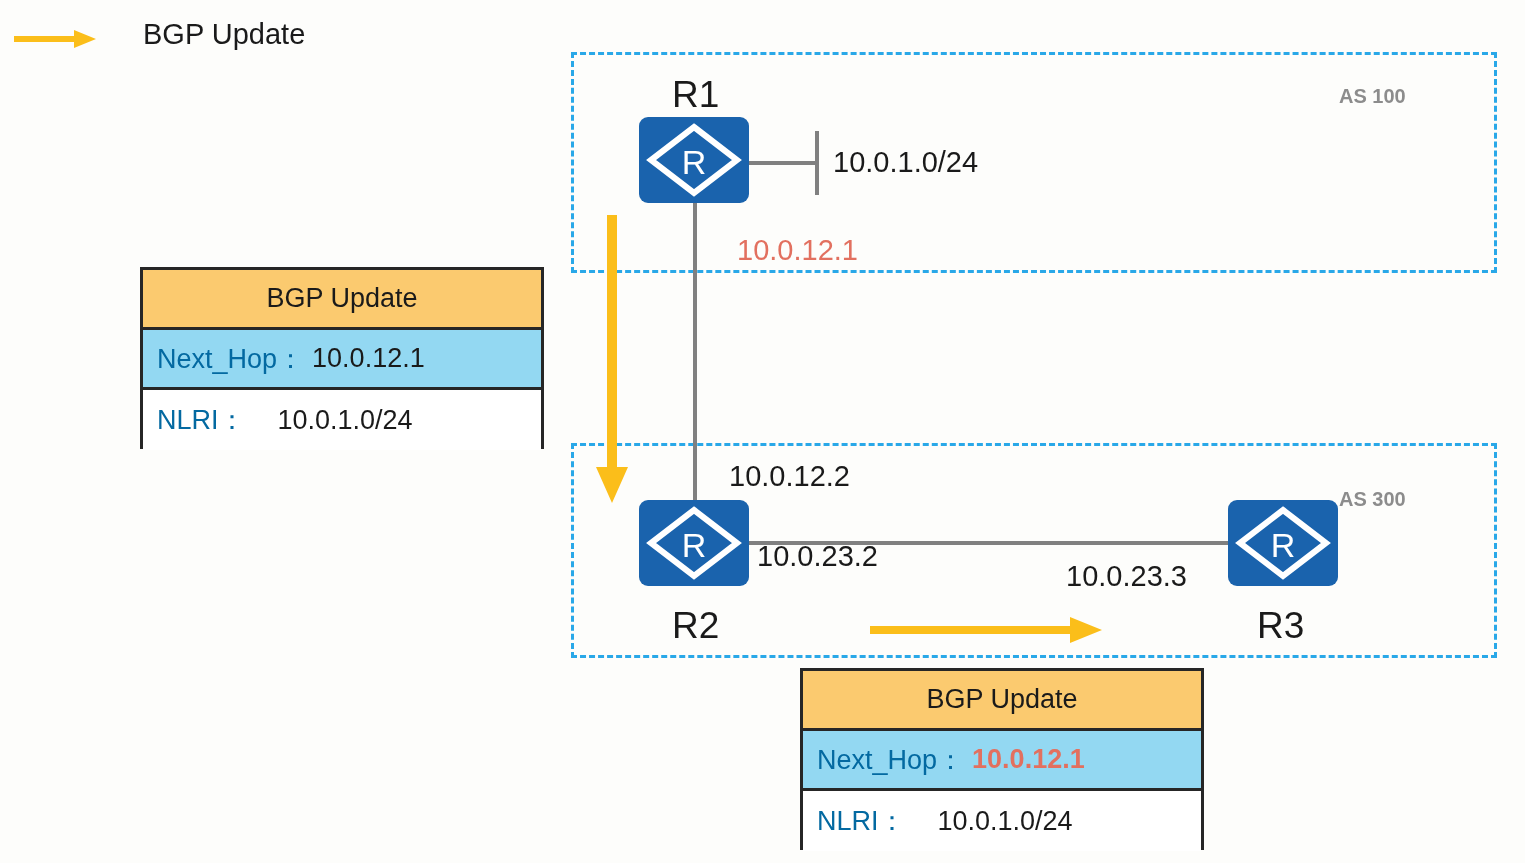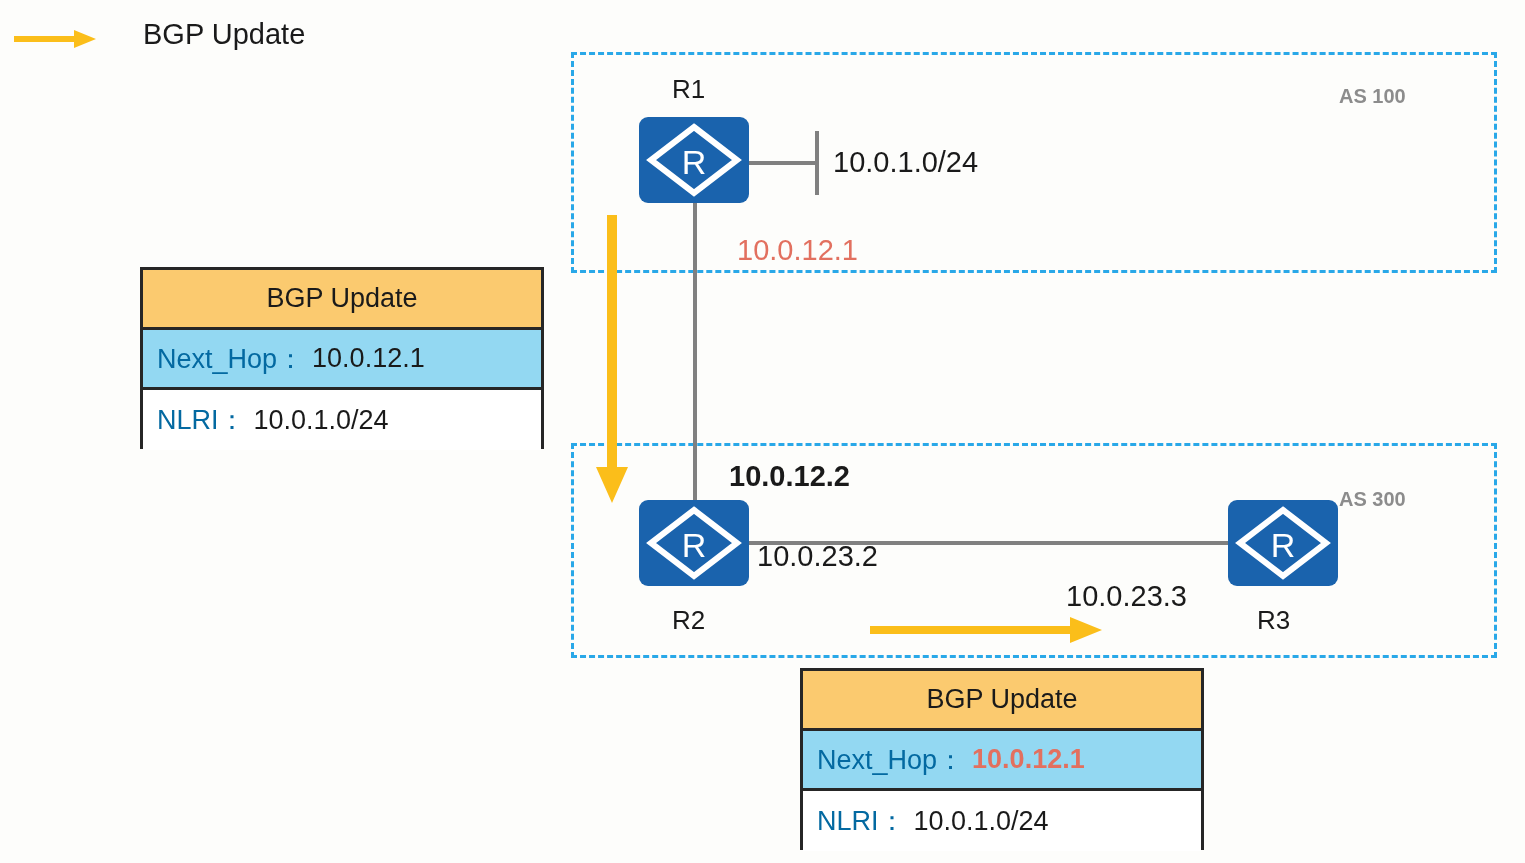--- a/index.html
+++ b/index.html
@@ -60,21 +60,21 @@
     background: #1a63ad;
     border-radius: 9px;
   }
   .router svg { display: block; width: 110px; height: 86px; }
   #router-r1 { left: 639px; top: 117px; }
   #router-r2 { left: 639px; top: 500px; }
   #router-r3 { left: 1228px; top: 500px; }
 
   .router-name {
     position: absolute;
-    font-size: 26px;
+    font-size: 37px;
     color: #1a1a1a;
     white-space: nowrap;
   }
   #r1-name { left: 672px; top: 74px; }
   #r2-name { left: 672px; top: 605px; }
   #r3-name { left: 1257px; top: 605px; }
 
   
   .link-h {
     position: absolute;
@@ -94,23 +94,23 @@
   
   .ip-label {
     position: absolute;
     font-size: 29px;
     color: #1a1a1a;
     white-space: nowrap;
   }
   .ip-label.red { color: #e2705f; }
   #label-net-10010   { left: 833px;  top: 146px; }
   #label-ip-100121   { left: 737px;  top: 234px; }
-  #label-ip-100122   { left: 729px;  top: 460px; font-weight: bold; }
+  #label-ip-100122   { left: 729px;  top: 460px; }
   #label-ip-100232   { left: 757px;  top: 540px; }
-  #label-ip-100233   { left: 1066px; top: 580px; }
+  #label-ip-100233   { left: 1066px; top: 560px; }
 
   
   .arrow-v {
     position: absolute;
     left: 596px;
     top: 215px;
     width: 32px;
     height: 288px;
   }
   .arrow-h2 {
@@ -137,21 +137,21 @@
     display: flex;
     align-items: center;
     border-bottom: 3px solid #262626;
   }
   .bgp-row:last-child { border-bottom: none; }
   .bgp-row.header {
     background: #fbca6f;
     justify-content: center;
   }
   .bgp-row.nexthop { background: #93d8f2; }
-  .bgp-row.nlri    { background: #ffffff; }
+  .bgp-row.nlri    { background: #ffffff; gap: 24px; }
 
   .bgp-title {
     font-size: 27px;
     color: #1a1a1a;
     white-space: nowrap;
   }
   .bgp-key {
     font-size: 27px;
     color: #0369a1;
     padding-left: 14px;

